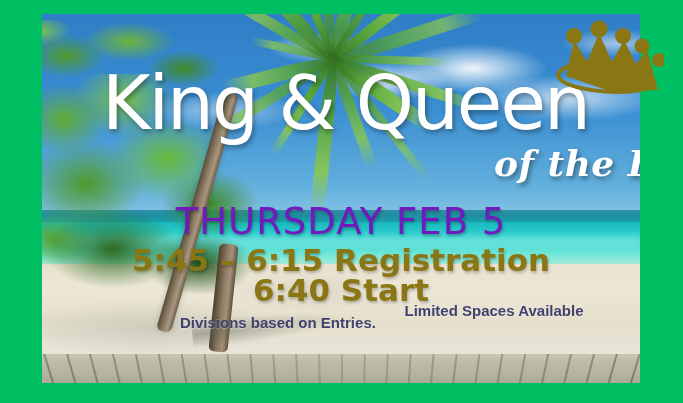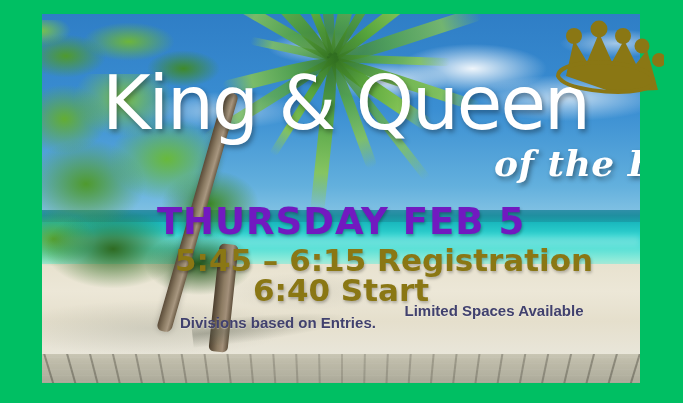--- a/index.html
+++ b/index.html
@@ -219,39 +219,39 @@
     letter-spacing: .5px;
   }
   .date-line {
     position: absolute;
     left: 0;
     top: 186px;
     width: 598px;
     text-align: center;
     font-family: "DejaVu Sans", sans-serif;
     font-size: 37px;
-    font-weight: 700;
+    font-weight: 400;
     letter-spacing: 1px;
     color: #7219c0;
     text-shadow: 1px 2px 3px rgba(0,0,0,.28);
     white-space: nowrap;
   }
   .time-line {
     position: absolute;
     left: 0;
     width: 598px;
     text-align: center;
     font-family: "DejaVu Sans", sans-serif;
     font-weight: 700;
     font-size: 31px;
     color: #8a7714;
     text-shadow: 1px 2px 3px rgba(0,0,0,.25);
     white-space: nowrap;
   }
-  .time-1 { top: 228px; padding-left: 43px; }
+  .time-1 { top: 228px; }
   .time-2 { top: 258px; }
   .note {
     position: absolute;
     font-family: "Liberation Sans", sans-serif;
     font-weight: 700;
     font-size: 15px;
     color: #41416e;
     white-space: nowrap;
     text-shadow: 0 1px 1px rgba(255,255,255,.35);
   }

